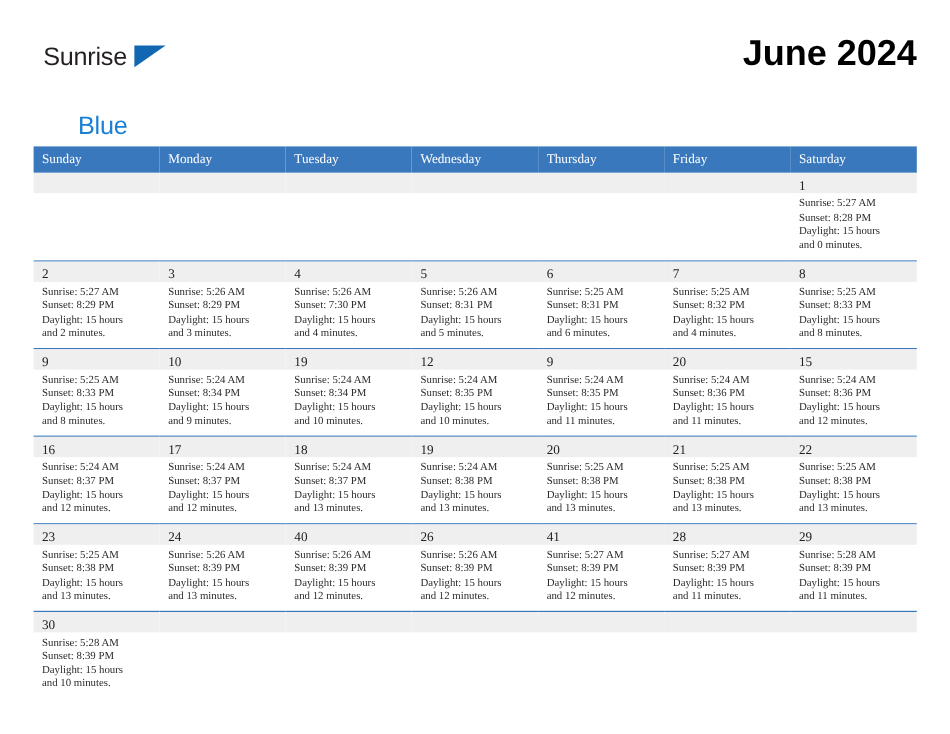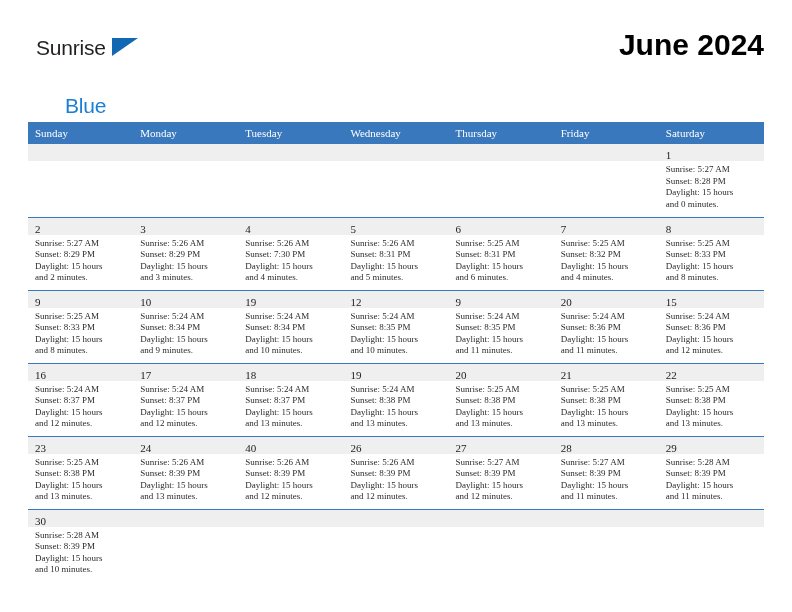--- a/index.html
+++ b/index.html
@@ -496,21 +496,21 @@
               <div class="details">
                 <div>Sunrise: 5:26 AM</div>
                 <div>Sunset: 8:39 PM</div>
                 <div>Daylight: 15 hours</div>
                 <div>and 12 minutes.</div>
               </div>
             </div>
           </td>
           <td>
             <div class="daycell">
-              <div class="daynum-band"><span class="daynum">27</span></div>
+              <div class="daynum-band"><span class="daynum">41</span></div>
               <div class="details">
                 <div>Sunrise: 5:27 AM</div>
                 <div>Sunset: 8:39 PM</div>
                 <div>Daylight: 15 hours</div>
                 <div>and 12 minutes.</div>
               </div>
             </div>
           </td>
           <td>
             <div class="daycell">

